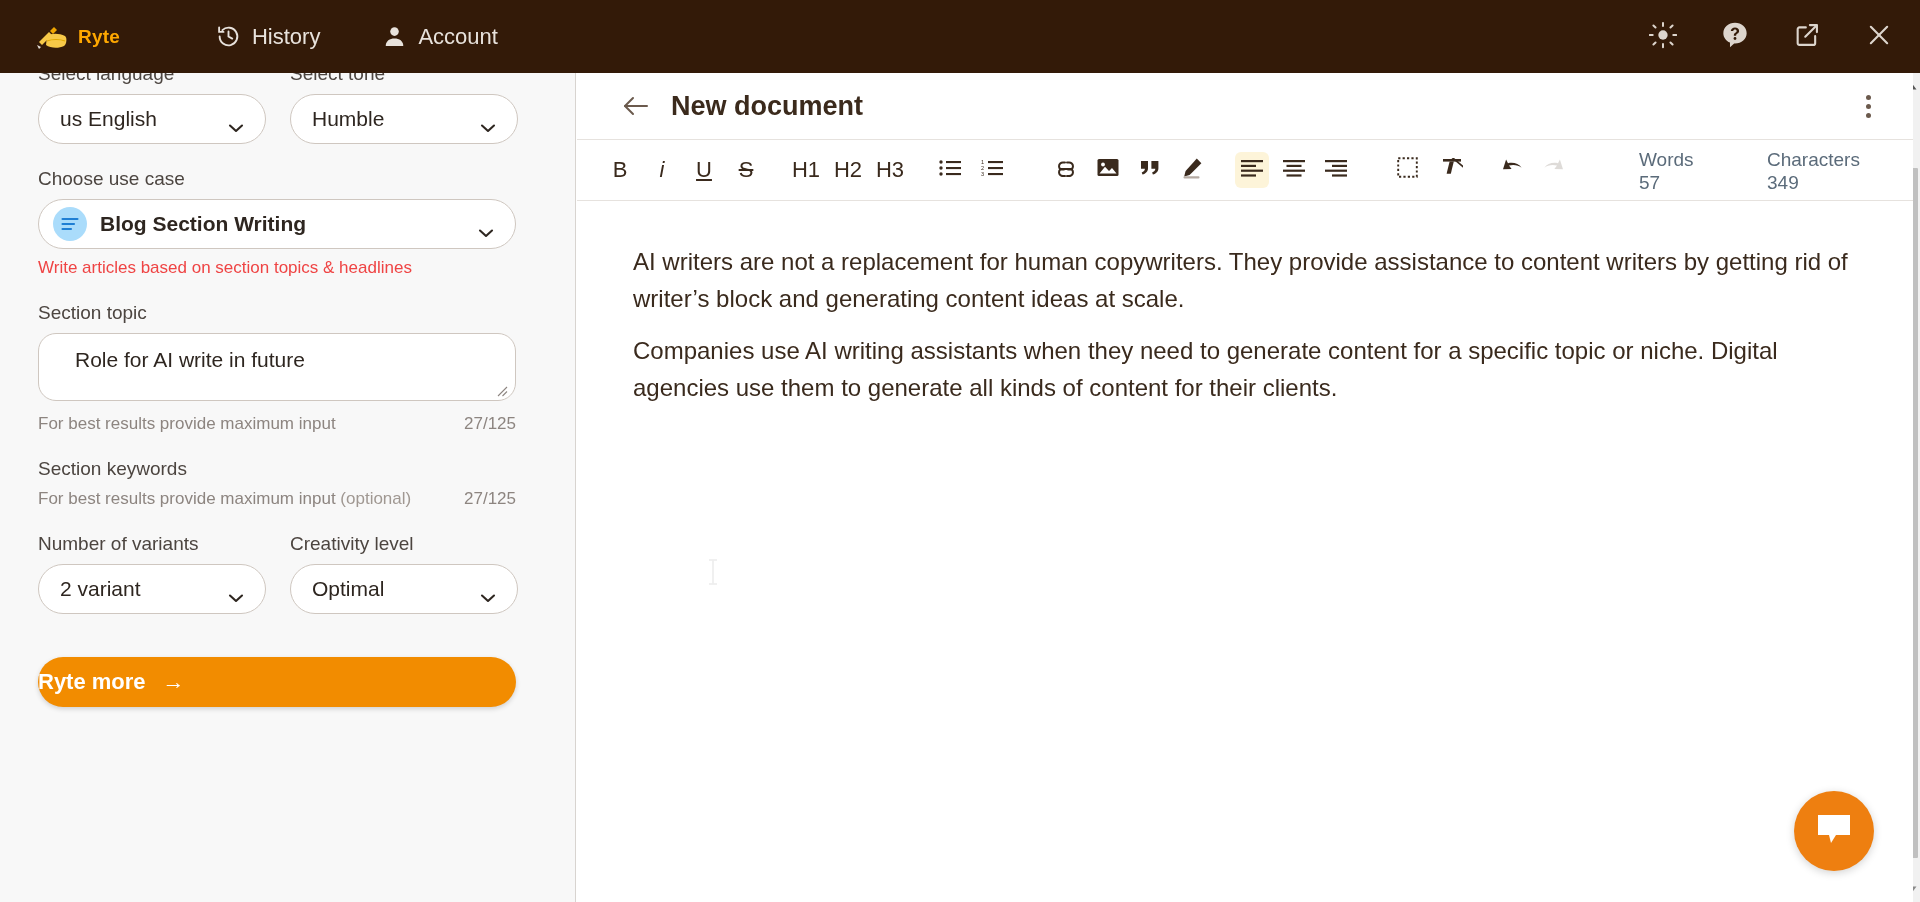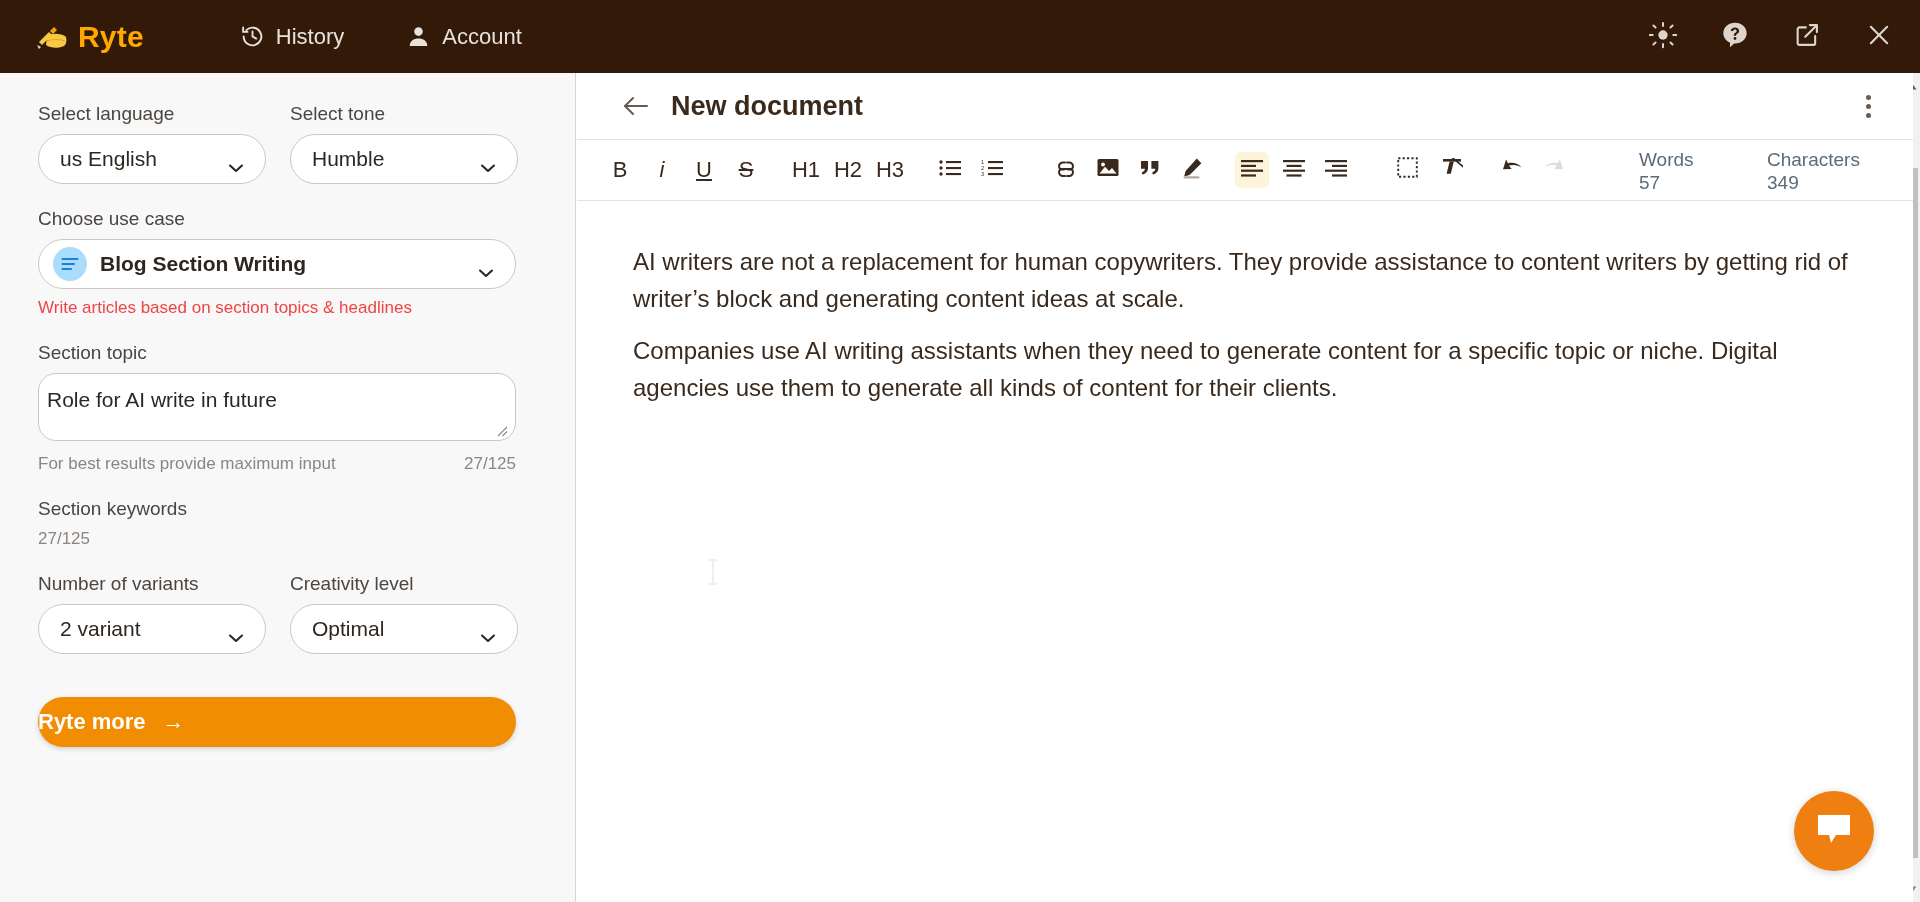--- a/index.html
+++ b/index.html
@@ -16,21 +16,21 @@
     width: 1920px; height: 73px;
     background: #331a08;
     display: flex; align-items: center;
   }
   .brand {
     display: flex; align-items: center; gap: 9px;
     margin-left: 35px;
   }
   .brand-logo { width: 34px; height: 30px; position: relative; display:block; }
   .brand-name {
-    color: #ffa800; font-size: 30px; font-weight: 700; letter-spacing: .2px;
+    color: #ffa800; font-size: 19px; font-weight: 700; letter-spacing: .2px;
   }
   .nav-item {
     display: flex; align-items: center; gap: 11px;
     color: #e8e2dc; font-size: 22px; font-weight: 400;
     cursor: pointer;
   }
   .nav-history { margin-left: 96px; }
   .nav-account { margin-left: 62px; }
   .nav-icon { width: 25px; height: 25px; display:block; }
 
@@ -53,21 +53,21 @@
   }
   .side-inner {
     position: absolute; left: 0; top: -10px;
     width: 556px;
     padding: 0 38px;
   }
   .field-label {
     font-size: 19px; color: #4c4540; margin-bottom: 9px; display: block;
     line-height: 22px;
   }
-  .row2 { display: flex; gap: 24px; margin-top: 40px; }
+  .row2 { display: flex; gap: 24px; }
   .col { width: 230px; }
 
   .select {
     position: relative;
     height: 50px; width: 100%;
     background: #ffffff;
     border: 1px solid #cfc7c0;
     border-radius: 26px;
     display: flex; align-items: center;
     padding: 0 18px 0 21px;
@@ -98,21 +98,21 @@
   .helper-row .h-left .optional { color: #a09892; }
   .helper-row .h-right { font-size: 17px; color: #8d8580; }
 
   .ta-wrap { position: relative; width: 478px; }
   textarea.ta {
     width: 478px; height: 68px;
     border: 1px solid #cfc7c0; border-radius: 18px;
     background: #fff;
     font-family: "Liberation Sans", sans-serif;
     font-size: 21px; color: #2e2620;
-    padding: 13px 8px; resize: none; outline: none;
+    padding: 13px 36px; resize: none; outline: none;
     line-height: 26px; overflow: hidden;
   }
   .resize-grip {
     position: absolute; right: 7px; bottom: 7px;
     width: 14px; height: 14px; pointer-events: none;
   }
 
   .block { margin-top: 24px; }
 
   .ryte-more {
@@ -348,20 +348,24 @@
       </div>
       <div class="helper-row">
         <span class="h-left">For best results provide maximum input</span>
         <span class="h-right">27/125</span>
       </div>
     </div>
 
     <div class="block">
       <span class="field-label">Section keywords</span>
       <div class="helper-row">
+        <span class="h-left">
+          <span>For best results provide maximum input</span>
+          <span class="optional">(optional)</span>
+        </span>
         <span class="h-right">27/125</span>
       </div>
     </div>
 
     <div class="row2 block">
       <div class="col">
         <span class="field-label">Number of variants</span>
         <div class="select">
           <span>2 variant</span>
           <span class="chev">

